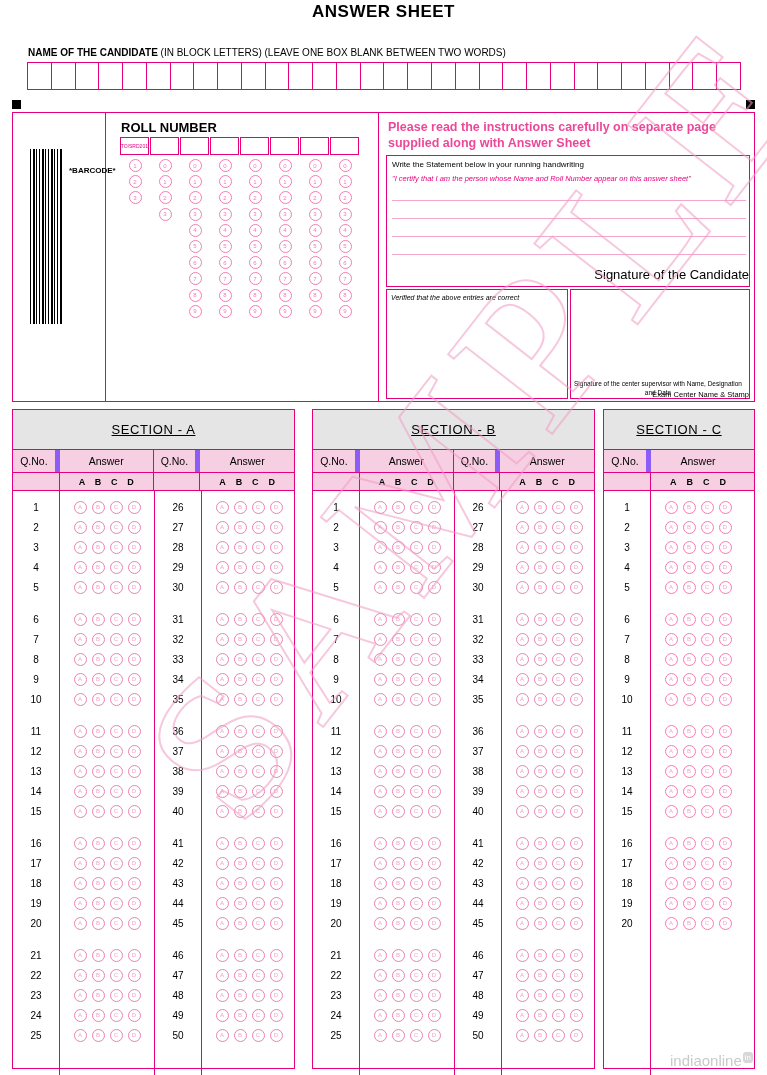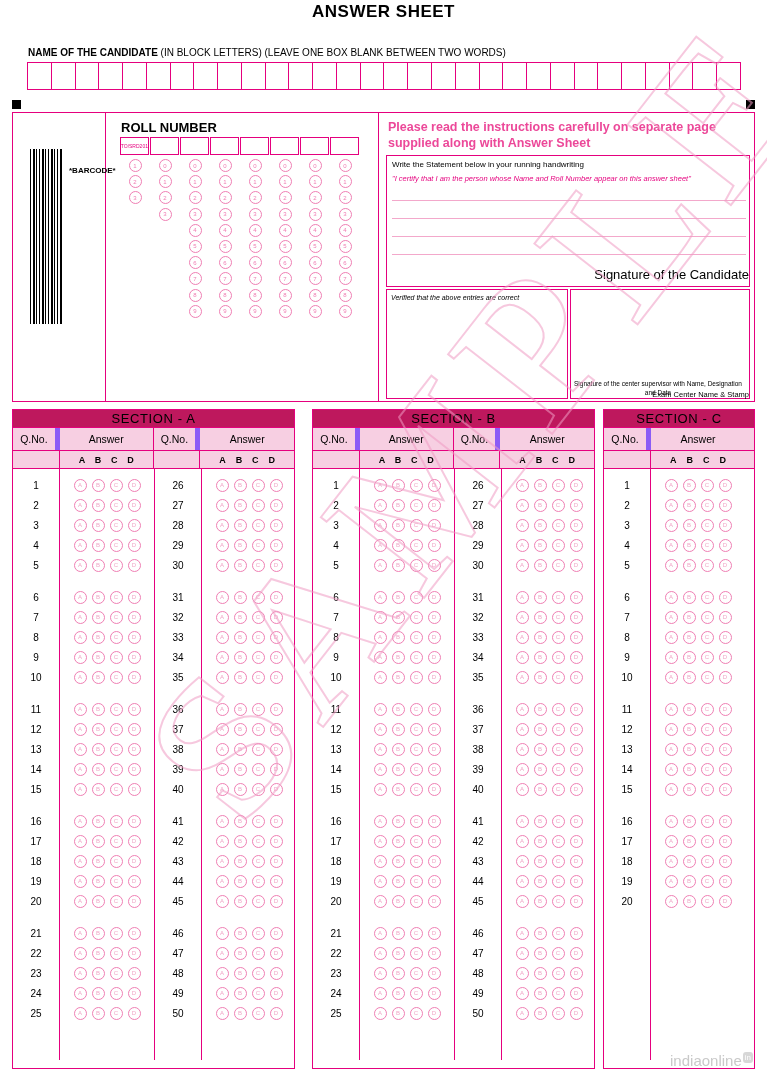--- a/index.html
+++ b/index.html
@@ -209,26 +209,27 @@
     position: absolute;
     top: 409px;
     border: 1px solid #e5007e;
     background: #fff;
   }
   .sec-a { left: 12px; width: 283px; height: 660px; }
   .sec-b { left: 312px; width: 283px; height: 660px; }
   .sec-c { left: 603px; width: 152px; height: 660px; }
 
   .sec-title {
-    height: 18px;
-    background: #be185d;
+    height: 40px;
+    background: #e5e5e5;
     border-bottom: 1px solid #e5007e;
     display: flex; align-items: center; justify-content: center;
     font-size: 13px; color: #000;
     letter-spacing: .6px;
+    text-decoration: underline;
   }
   .sec-head {
     height: 23px;
     background: #f7cfe2;
     border-bottom: 1px solid #e5007e;
     display: flex;
   }
   .sec-sub {
     height: 18px;
     background: #f7cfe2;

